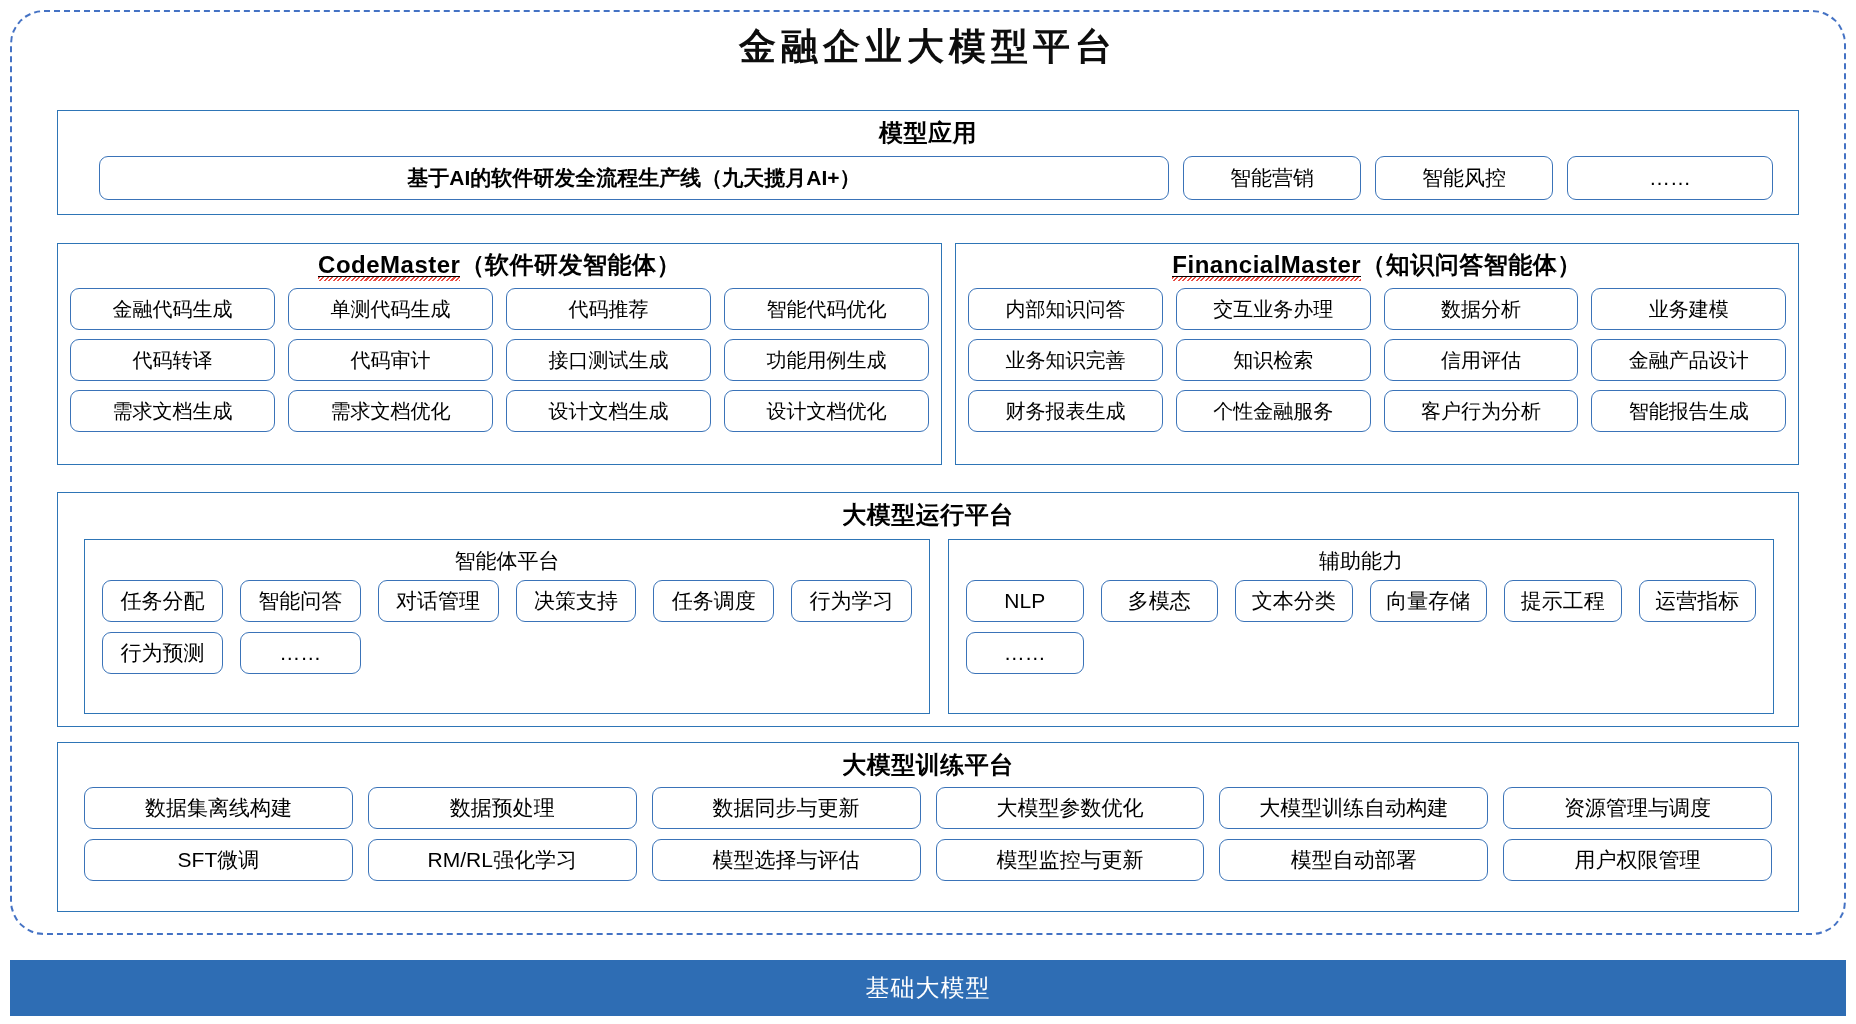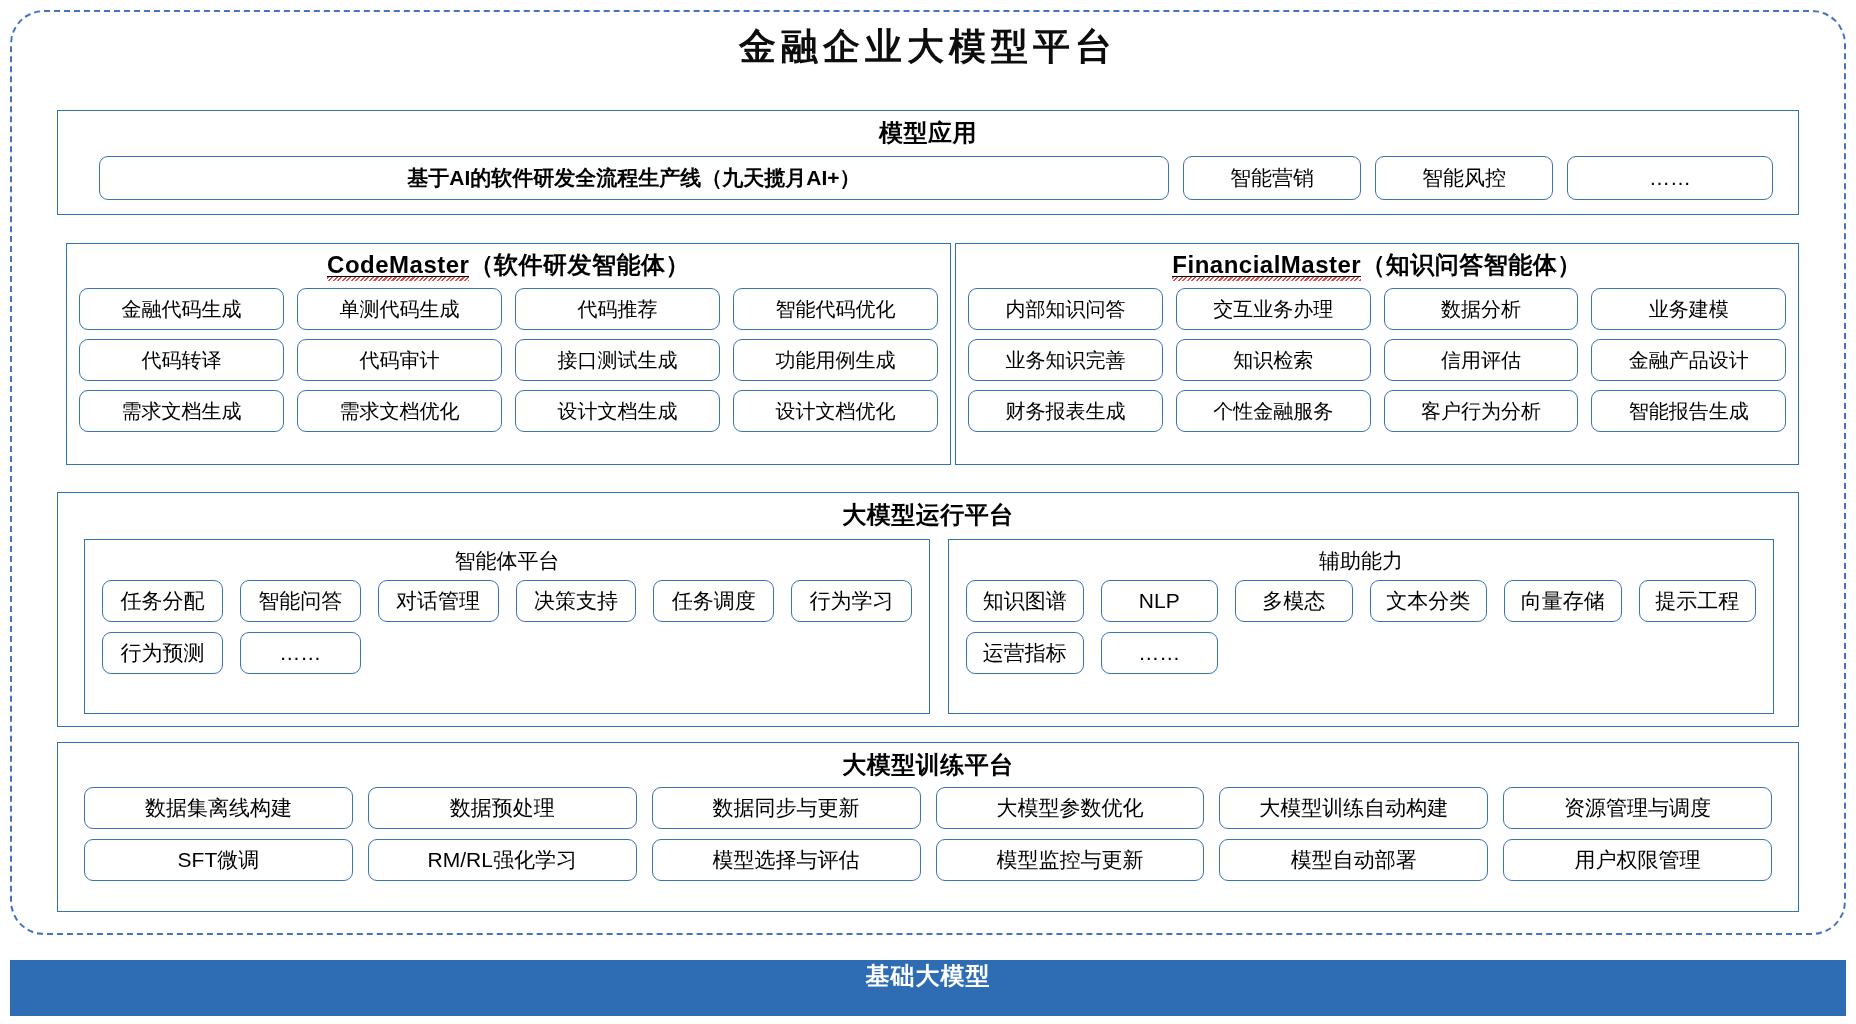--- a/index.html
+++ b/index.html
@@ -119,21 +119,21 @@
     display: flex;
     gap: 14px;
   }
   #sec-apps .item { height: 44px; }
   #sec-apps .item.wide { flex: 0 0 1070px; }
   #sec-apps .item.sm { flex: 0 0 178px; }
   #sec-apps .item.dots { flex: 0 0 206px; }
 
   
   .agent-panel { top: 243px; height: 222px; }
-  #sec-code { left: 66px; width: 885px; }
+  #sec-code { left: 57px; width: 885px; }
   #sec-fin  { left: 955px; width: 844px; }
 
   .agent-panel .title-wrap { margin-top: 8px; }
   .agent-panel .grid {
     position: absolute;
     left: 12px; right: 12px; top: 44px;
     display: grid;
     grid-template-columns: repeat(4, 1fr);
     gap: 9px 13px;
   }
@@ -186,25 +186,25 @@
 
   
   .foundation-bar {
     position: absolute;
     left: 10px;
     top: 960px;
     width: 1836px;
     height: 56px;
     background: #2E6DB4;
     display: flex;
-    align-items: flex-start;
+    align-items: center;
     justify-content: center;
     color: #ffffff;
     font-size: 24px;
-    font-weight: 700;
+    font-weight: 400;
     letter-spacing: 1px;
   }
 </style>
 </head>
 <body>
 
 <div class="canvas">
 
   <div class="outer-frame"></div>
 
@@ -277,21 +277,20 @@
         <div class="item">任务调度</div>
         <div class="item">行为学习</div>
         <div class="item">行为预测</div>
         <div class="item">……</div>
       </div>
     </div>
 
     <div class="sub-panel" id="sub-aux">
       <div class="sub-title">辅助能力</div>
       <div class="grid">
-        <div class="item">知识图谱</div>
         <div class="item">NLP</div>
         <div class="item">多模态</div>
         <div class="item">文本分类</div>
         <div class="item">向量存储</div>
         <div class="item">提示工程</div>
         <div class="item">运营指标</div>
         <div class="item">……</div>
       </div>
     </div>
   </div>

